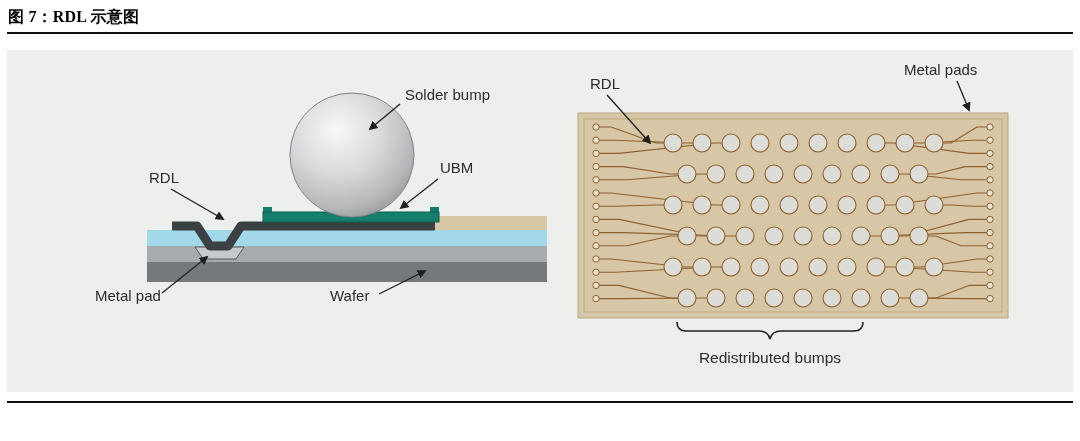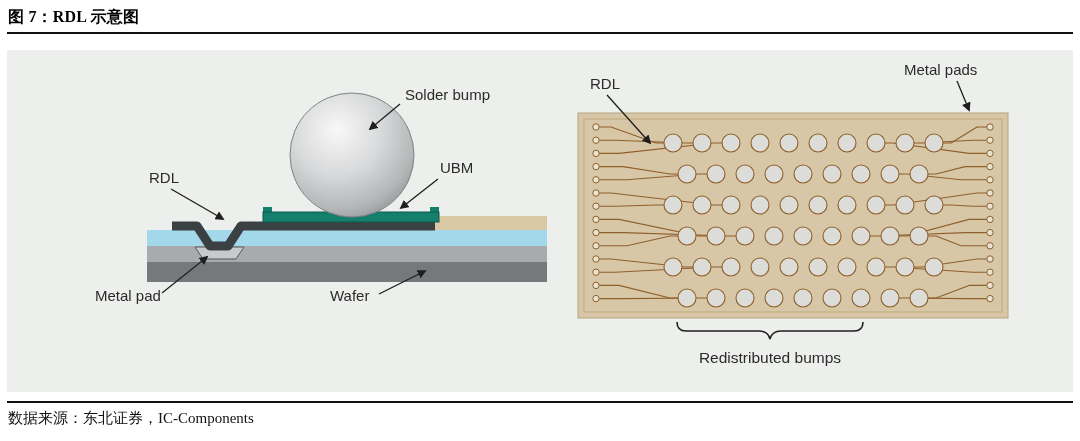--- a/index.html
+++ b/index.html
@@ -207,15 +207,14 @@
         <text x="897" y="25">Metal pads</text>
         <line x1="950" y1="31" x2="962" y2="60" class="arrow" marker-end="url(#ah)"></line>
 
         <path d="M 670 272 Q 670 281 679 281 L 752 281 Q 761 281 763 289 Q 765 281 774 281 L 847 281 Q 856 281 856 272" fill="none" stroke="#1f1f1f" stroke-width="1.6"></path>
         <text x="763" y="313" text-anchor="middle" class="small-caption">Redistributed bumps</text>
       </g>
     </svg>
   </div>
 
   <div class="rule-bottom"></div>
-  <div class="source">数据来源：东北证券，IC-Components</div>
 
 </div>
 
 </body></html>

